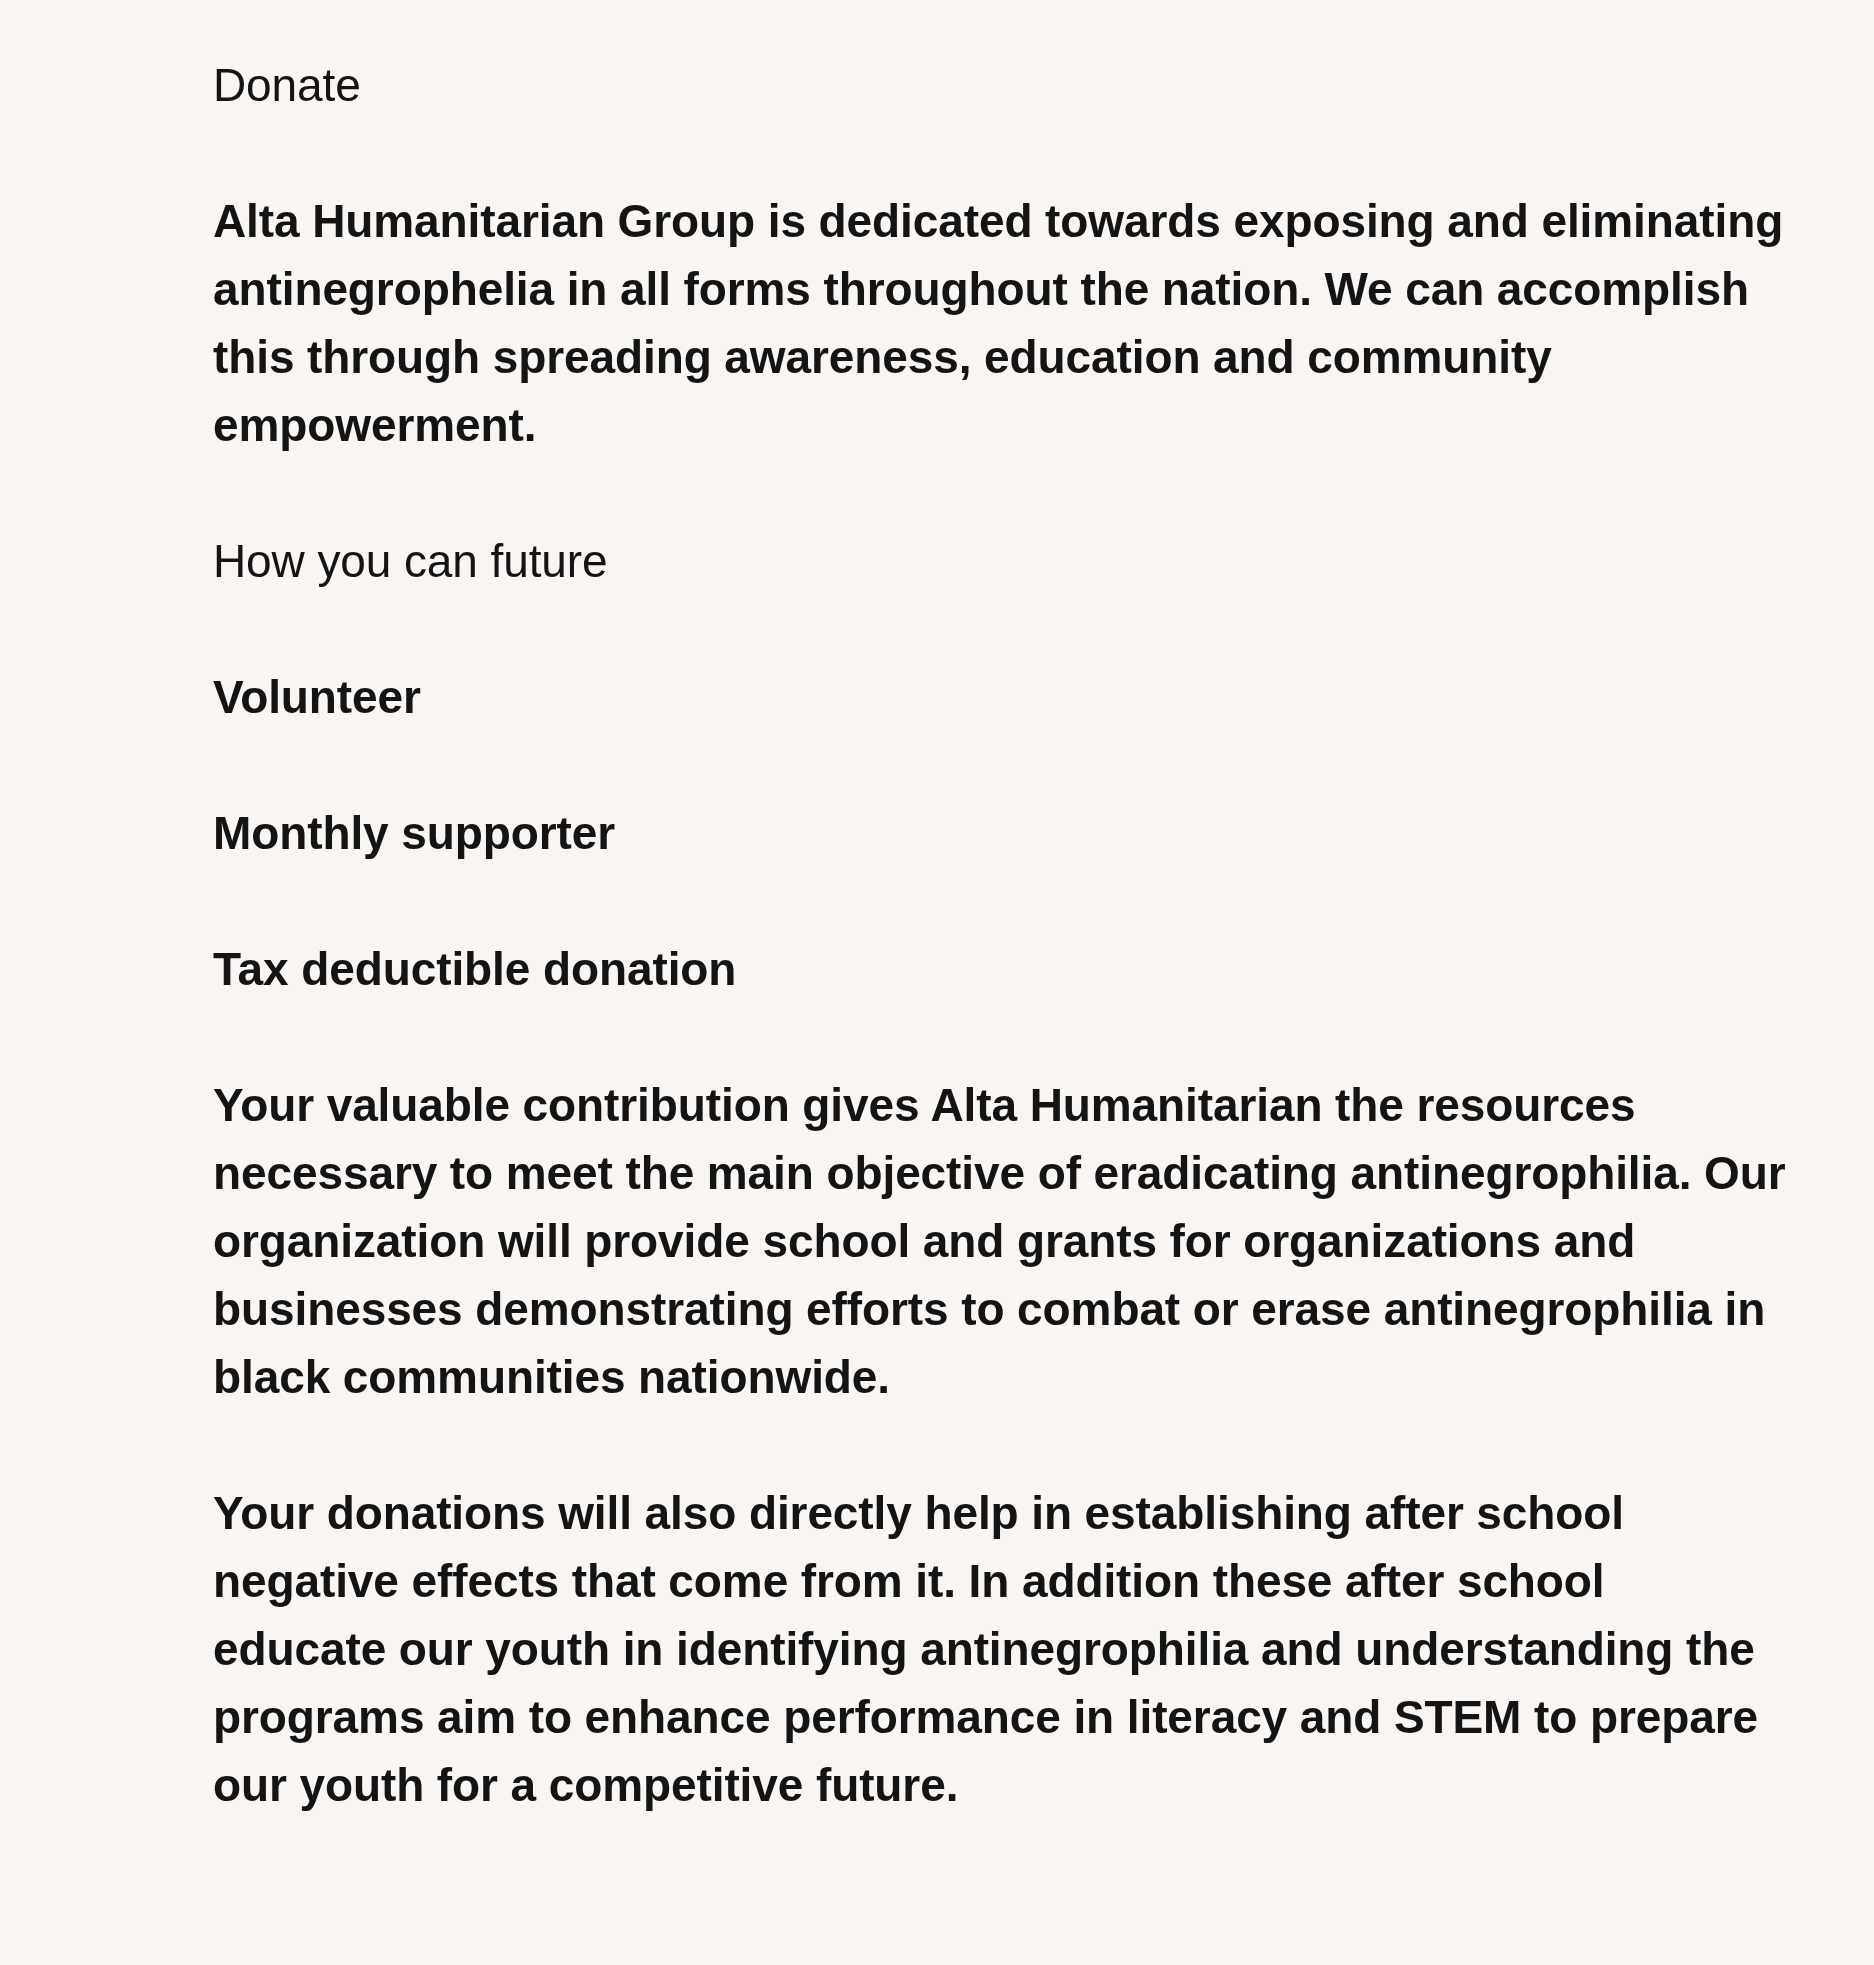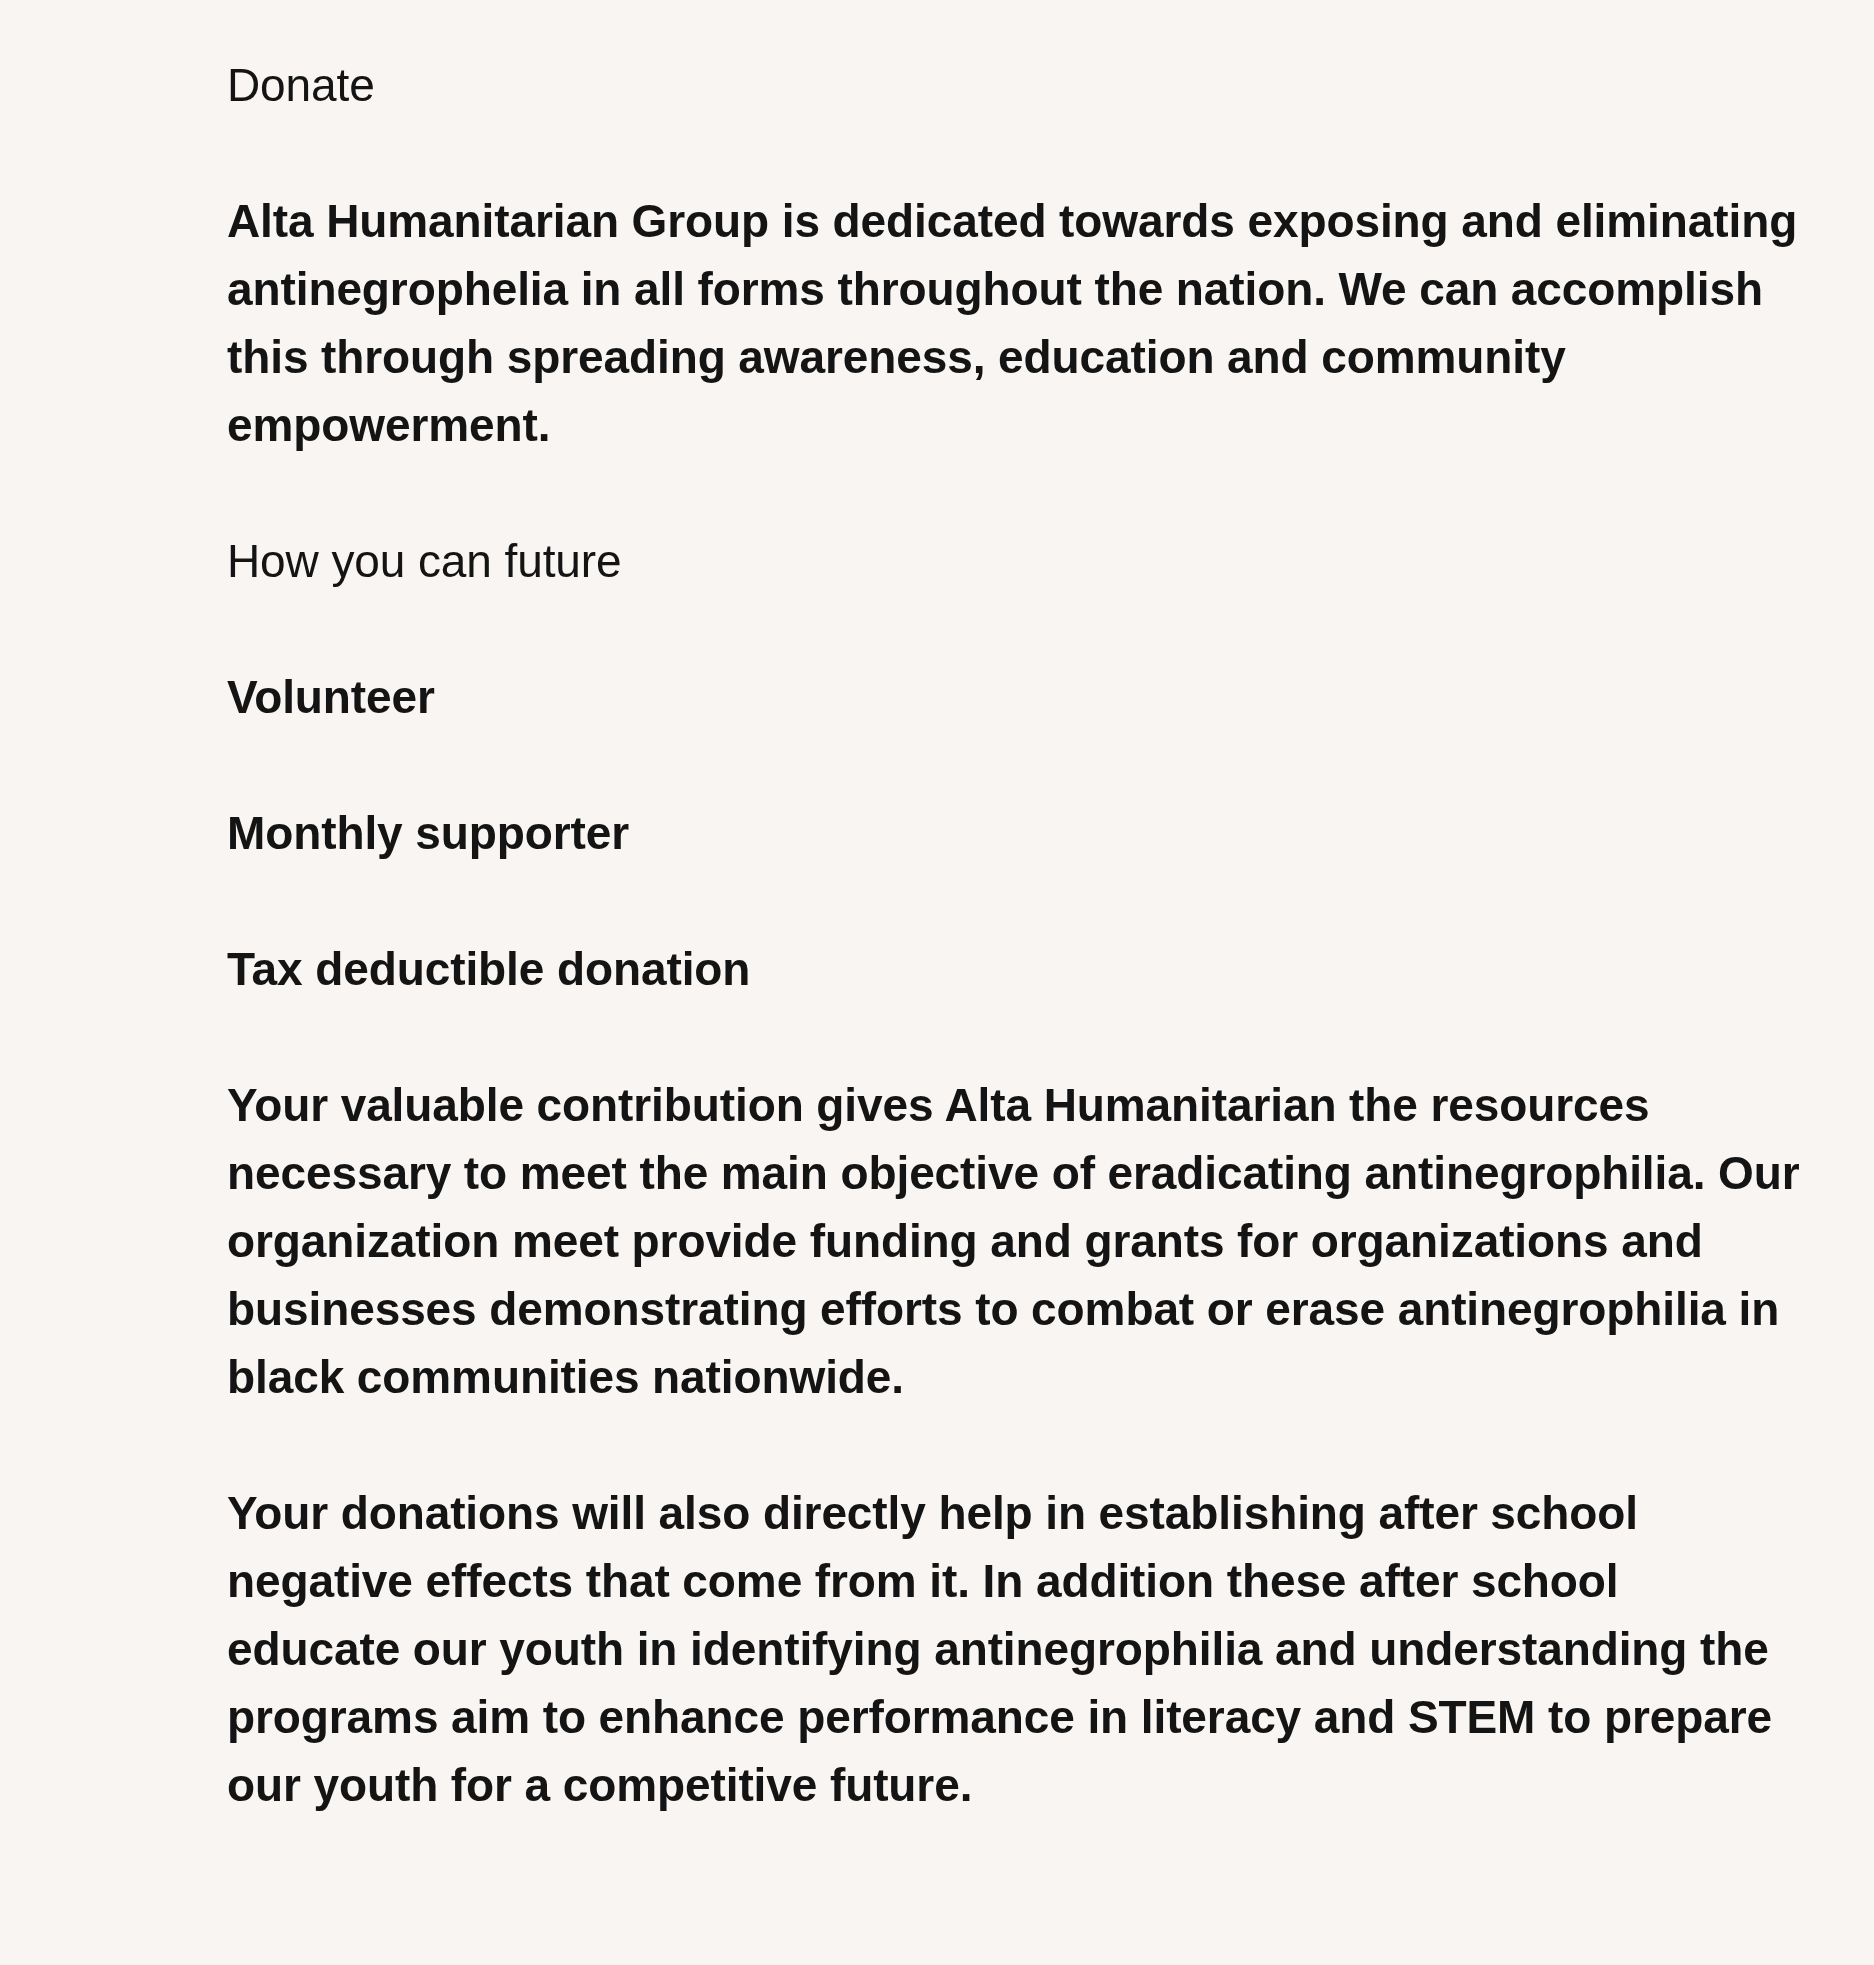--- a/index.html
+++ b/index.html
@@ -10,21 +10,21 @@
   body {
     width: 1874px;
     height: 1965px;
     position: relative;
     overflow: hidden;
     font-family: "Liberation Sans", sans-serif;
     color: #141414;
   }
   .content {
     position: absolute;
-    left: 227px;
+    left: 213px;
     top: 51px;
     width: 1500px;
   }
   .block {
     margin: 0 0 68px 0;
     font-size: 46px;
     line-height: 68px;
     font-weight: bold;
     white-space: nowrap;
     letter-spacing: -0.1px;
@@ -66,21 +66,21 @@
     <span class="line">Monthly supporter</span>
   </p>
 
   <p class="block">
     <span class="line">Tax deductible donation</span>
   </p>
 
   <p class="block">
     <span class="line">Your valuable contribution gives Alta Humanitarian the resources</span>
     <span class="line">necessary to meet the main objective of eradicating antinegrophilia. Our</span>
-    <span class="line">organization meet provide funding and grants for organizations and</span>
+    <span class="line">organization will provide school and grants for organizations and</span>
     <span class="line">businesses demonstrating efforts to combat or erase antinegrophilia in</span>
     <span class="line">black communities nationwide.</span>
   </p>
 
   <p class="block">
     <span class="line">Your donations will also directly help in establishing after school</span>
     <span class="line">negative effects that come from it. In addition these after school</span>
     <span class="line">educate our youth in identifying antinegrophilia and understanding the</span>
     <span class="line">programs aim to enhance performance in literacy and STEM to prepare</span>
     <span class="line">our youth for a competitive future.</span>

